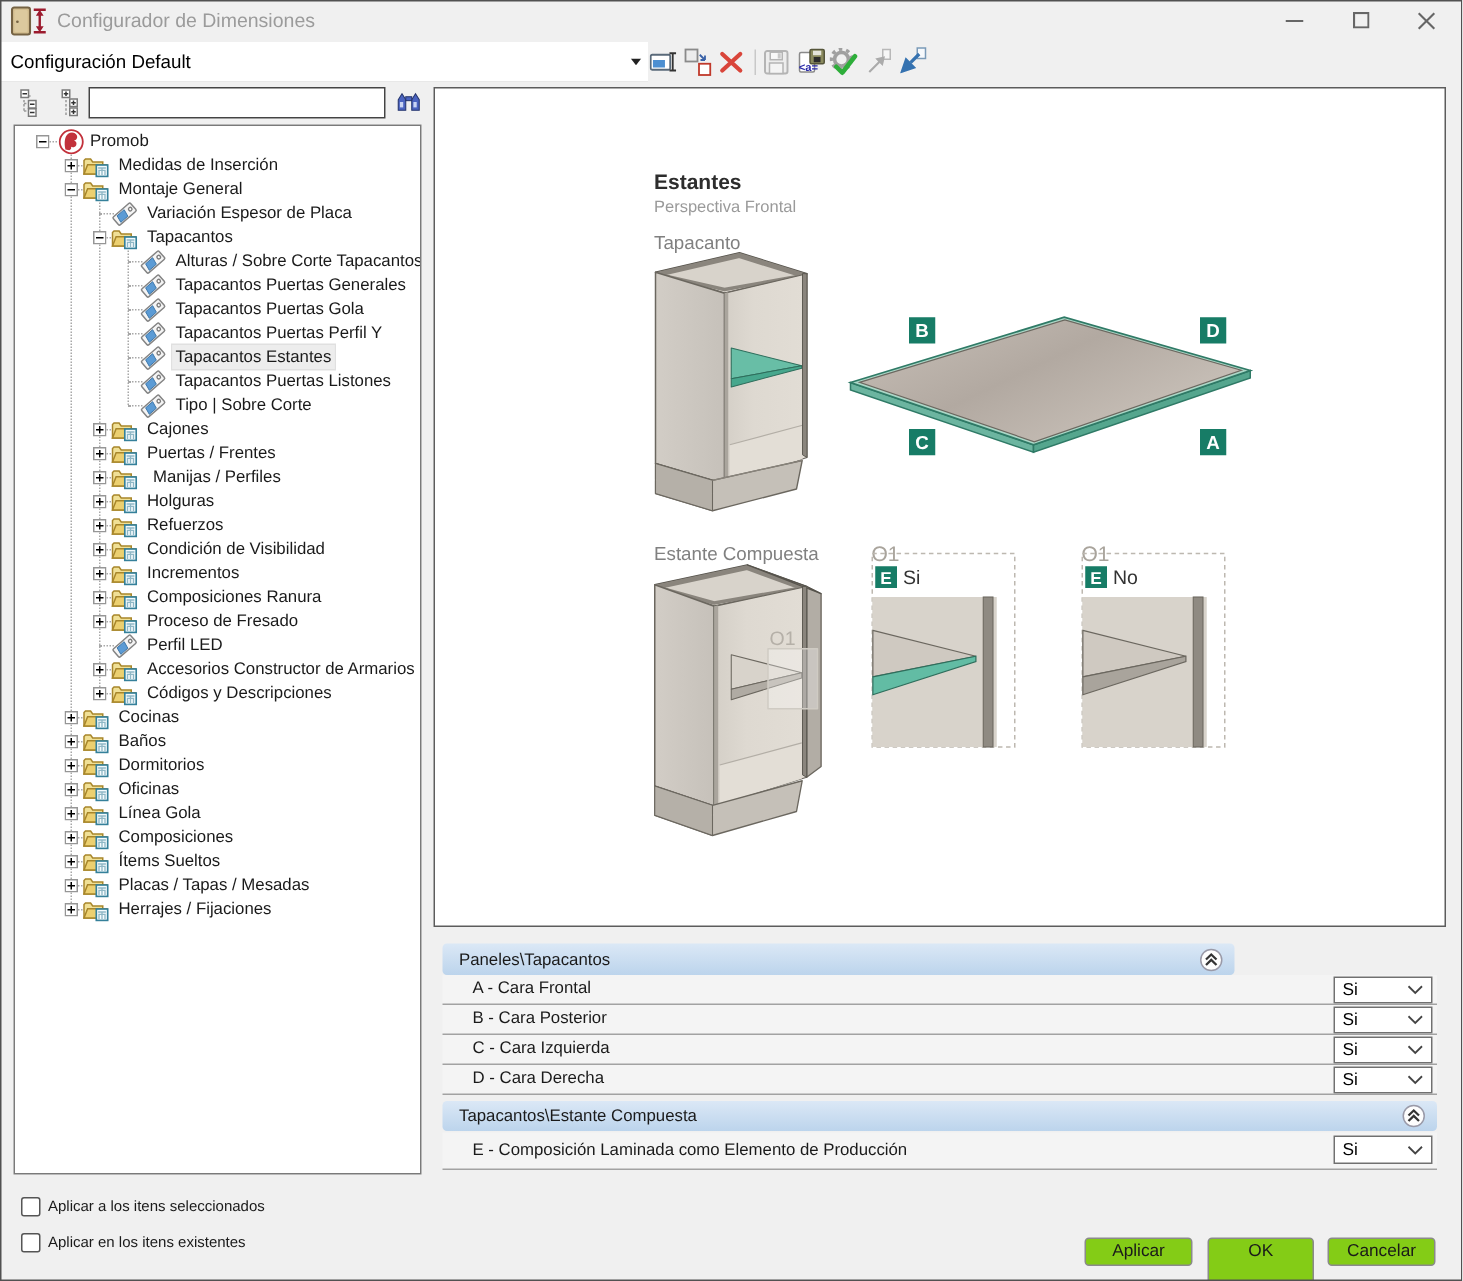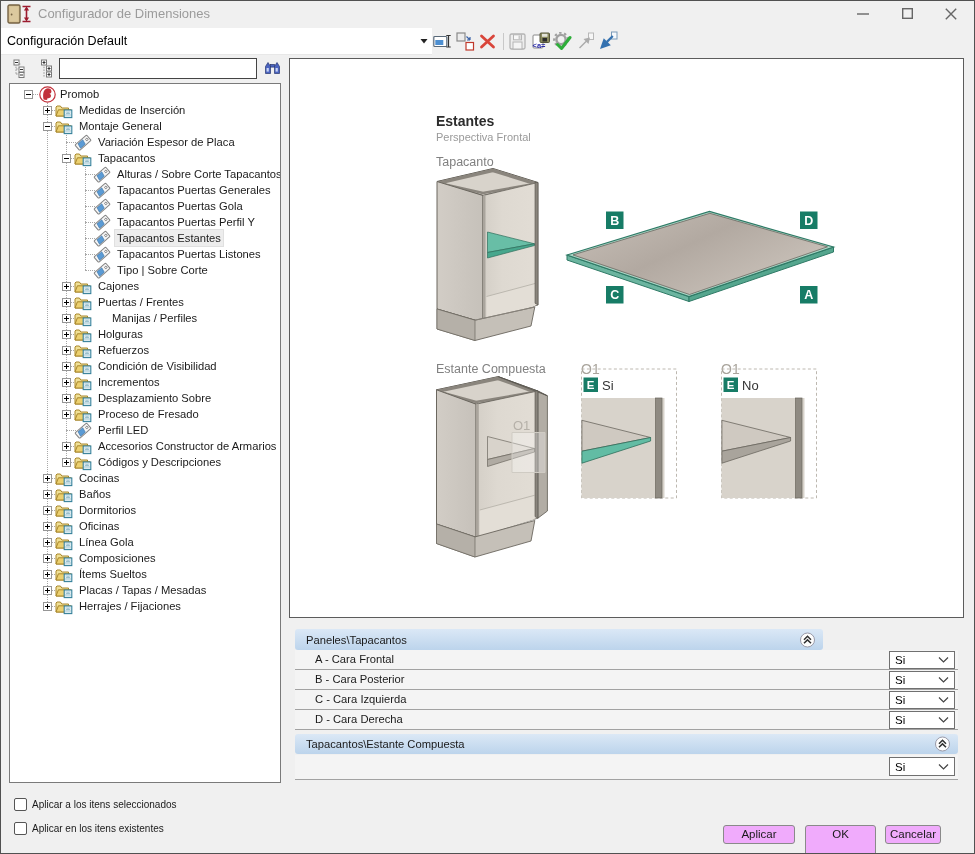--- a/index.html
+++ b/index.html
@@ -15,21 +15,21 @@
 .phead { position:absolute; background:linear-gradient(#dbe8f6,#bcd4ec); border-radius:3px; }
 .phead span { position:absolute; left:11px; top:50%; transform:translateY(-50%); font-size:11.2px; color:#1a1a1a; }
 .chevcirc { position:absolute; right:8px; top:50%; transform:translateY(-50%); width:15px; height:15px; background:#fdfdfd; border:1px solid #9a9aa8; border-radius:50%; display:flex; align-items:center; justify-content:center; }
 .prow { position:absolute; background:#f4f4f4; border-bottom:1px solid #a2a2a2; }
 .plab { position:absolute; font-size:11.2px; color:#1a1a1a; }
 .combo { position:absolute; background:#fff; border:1px solid #707070; }
 .cval { position:absolute; left:5px; top:50%; transform:translateY(-50%); font-size:11.5px; color:#000; }
 .cchev { position:absolute; right:5px; top:50%; transform:translateY(-50%); }
 .cb { position:absolute; width:13px; height:13px; background:#fff; border:1px solid #555; border-radius:2px; }
 .cbl { position:absolute; font-size:10px; color:#1a1a1a; line-height:13px; }
-.btn { position:absolute; background:#f0abfc; border:1px solid #8a8a8a; border-radius:3px; font-size:11.5px; color:#1a1a1a; text-align:center; line-height:17px; }
+.btn { position:absolute; background:#84cc16; border:1px solid #8a8a8a; border-radius:3px; font-size:11.5px; color:#1a1a1a; text-align:center; line-height:17px; }
 </style></head>
 <body>
 <div id="win">
 <div id="winborder"></div>
 
 <svg class="abs" style="left:7px;top:4px" width="26" height="20" viewBox="0 0 26 20">
 <rect x="1" y="1" width="12" height="18" rx="1.5" fill="#d3bd8f" stroke="#756243" stroke-width="1.4"></rect>
 <rect x="2.6" y="2.6" width="8.8" height="14.8" rx="1" fill="#dcc99e"></rect>
 <circle cx="4.6" cy="10.5" r="0.9" fill="#756243"></circle>
 <path d="M19.5 4 L19.5 16 M15.5 2.5 L23.5 2.5 M15.5 17.5 L23.5 17.5" stroke="#9c1b2e" stroke-width="1.6" fill="none"></path>
@@ -276,21 +276,21 @@
 <svg class="abs" style="left:52px;top:230px" width="9" height="9" viewBox="0 0 9 9">
         <rect x="0.5" y="0.5" width="8" height="8" fill="#fff" stroke="#969696"></rect>
         <path d="M2 4.5 L7 4.5 M4.5 2 L4.5 7" stroke="#000" stroke-width="1"></path>
       </svg>
 <svg class="abs" style="left:64px;top:227px" width="18" height="16" viewBox="0 0 18 16">
 <path d="M1 4 L1 13 L13.5 13 L13.5 5 L6.8 5 L5.4 3 L2 3 Z" fill="#f0e096" stroke="#a8862a" stroke-width="1"></path>
 <path d="M1 13 L3.4 6.8 L16.2 6.8 L13.5 13 Z" fill="#ecd070" stroke="#a8862a" stroke-width="1"></path>
 <rect x="9.2" y="7" width="7.6" height="7.6" fill="#f4fbfd" stroke="#35809a" stroke-width="1.1"></rect>
 <path d="M10.4 9 L15.6 9 M13 9 L13 13.6 M11 13.6 L11 10.6 L15 10.6 L15 13.6" stroke="#8fb8c6" stroke-width="0.9" fill="none"></path>
 </svg>
-<div class="trtxt" style="left:100px;top:226px">Manijas / Perfiles</div>
+<div class="trtxt" style="left:90px;top:226px">Manijas / Perfiles</div>
 <div class="doth" style="left:61px;top:250px;width:5px"></div>
 <svg class="abs" style="left:52px;top:246px" width="9" height="9" viewBox="0 0 9 9">
         <rect x="0.5" y="0.5" width="8" height="8" fill="#fff" stroke="#969696"></rect>
         <path d="M2 4.5 L7 4.5 M4.5 2 L4.5 7" stroke="#000" stroke-width="1"></path>
       </svg>
 <svg class="abs" style="left:64px;top:243px" width="18" height="16" viewBox="0 0 18 16">
 <path d="M1 4 L1 13 L13.5 13 L13.5 5 L6.8 5 L5.4 3 L2 3 Z" fill="#f0e096" stroke="#a8862a" stroke-width="1"></path>
 <path d="M1 13 L3.4 6.8 L16.2 6.8 L13.5 13 Z" fill="#ecd070" stroke="#a8862a" stroke-width="1"></path>
 <rect x="9.2" y="7" width="7.6" height="7.6" fill="#f4fbfd" stroke="#35809a" stroke-width="1.1"></rect>
 <path d="M10.4 9 L15.6 9 M13 9 L13 13.6 M11 13.6 L11 10.6 L15 10.6 L15 13.6" stroke="#8fb8c6" stroke-width="0.9" fill="none"></path>
@@ -336,21 +336,21 @@
 <svg class="abs" style="left:52px;top:310px" width="9" height="9" viewBox="0 0 9 9">
         <rect x="0.5" y="0.5" width="8" height="8" fill="#fff" stroke="#969696"></rect>
         <path d="M2 4.5 L7 4.5 M4.5 2 L4.5 7" stroke="#000" stroke-width="1"></path>
       </svg>
 <svg class="abs" style="left:64px;top:307px" width="18" height="16" viewBox="0 0 18 16">
 <path d="M1 4 L1 13 L13.5 13 L13.5 5 L6.8 5 L5.4 3 L2 3 Z" fill="#f0e096" stroke="#a8862a" stroke-width="1"></path>
 <path d="M1 13 L3.4 6.8 L16.2 6.8 L13.5 13 Z" fill="#ecd070" stroke="#a8862a" stroke-width="1"></path>
 <rect x="9.2" y="7" width="7.6" height="7.6" fill="#f4fbfd" stroke="#35809a" stroke-width="1.1"></rect>
 <path d="M10.4 9 L15.6 9 M13 9 L13 13.6 M11 13.6 L11 10.6 L15 10.6 L15 13.6" stroke="#8fb8c6" stroke-width="0.9" fill="none"></path>
 </svg>
-<div class="trtxt" style="left:86px;top:306px">Desplazamiento Sobre</div>
+<div class="trtxt" style="left:86px;top:306px">Composiciones Ranura</div>
 <div class="doth" style="left:61px;top:330px;width:5px"></div>
 <svg class="abs" style="left:52px;top:326px" width="9" height="9" viewBox="0 0 9 9">
         <rect x="0.5" y="0.5" width="8" height="8" fill="#fff" stroke="#969696"></rect>
         <path d="M2 4.5 L7 4.5 M4.5 2 L4.5 7" stroke="#000" stroke-width="1"></path>
       </svg>
 <svg class="abs" style="left:64px;top:323px" width="18" height="16" viewBox="0 0 18 16">
 <path d="M1 4 L1 13 L13.5 13 L13.5 5 L6.8 5 L5.4 3 L2 3 Z" fill="#f0e096" stroke="#a8862a" stroke-width="1"></path>
 <path d="M1 13 L3.4 6.8 L16.2 6.8 L13.5 13 Z" fill="#ecd070" stroke="#a8862a" stroke-width="1"></path>
 <rect x="9.2" y="7" width="7.6" height="7.6" fill="#f4fbfd" stroke="#35809a" stroke-width="1.1"></rect>
 <path d="M10.4 9 L15.6 9 M13 9 L13 13.6 M11 13.6 L11 10.6 L15 10.6 L15 13.6" stroke="#8fb8c6" stroke-width="0.9" fill="none"></path>
@@ -645,28 +645,29 @@
     </div>
 <div class="phead" style="left:295px;top:734px;width:663px;height:20px">
       <span>Tapacantos\Estante Compuesta</span>
 <div class="chevcirc">
         <svg width="11" height="11" viewBox="0 0 11 11">
           <path d="M2 5.2 L5.5 1.8 L9 5.2 M2 8.8 L5.5 5.4 L9 8.8" fill="none" stroke="#333" stroke-width="1.5"></path>
         </svg>
       </div>
     </div>
 <div class="prow" style="left:295px;top:755px;width:663px;height:25px"></div>
+<div class="plab" style="left:315px;top:761px">E - Composición Laminada como Elemento de Producción</div>
 <div class="combo" style="left:889px;top:757px;width:66px;height:19px">
       <span class="cval">Si</span>
       <svg class="cchev" width="11" height="7" viewBox="0 0 11 7">
         <path d="M1 1 L5.5 5.5 L10 1" fill="none" stroke="#444" stroke-width="1.2"></path>
       </svg>
     </div>
 
 <div class="cb" style="left:14px;top:798px"></div>
 <div class="cbl" style="left:32px;top:798px">Aplicar a los itens seleccionados</div>
 <div class="cb" style="left:14px;top:822px"></div>
 <div class="cbl" style="left:32px;top:822px">Aplicar en los itens existentes</div>
 <div class="btn" style="left:723px;top:825px;width:72px;height:19px">Aplicar</div>
 <div class="btn" style="left:805px;top:825px;width:71px;height:35px">OK</div>
-<div class="btn" style="left:885px;top:825px;width:56px;height:19px">Cancelar</div>
+<div class="btn" style="left:885px;top:825px;width:72px;height:19px">Cancelar</div>
 
 </div>
 
 </body></html>

